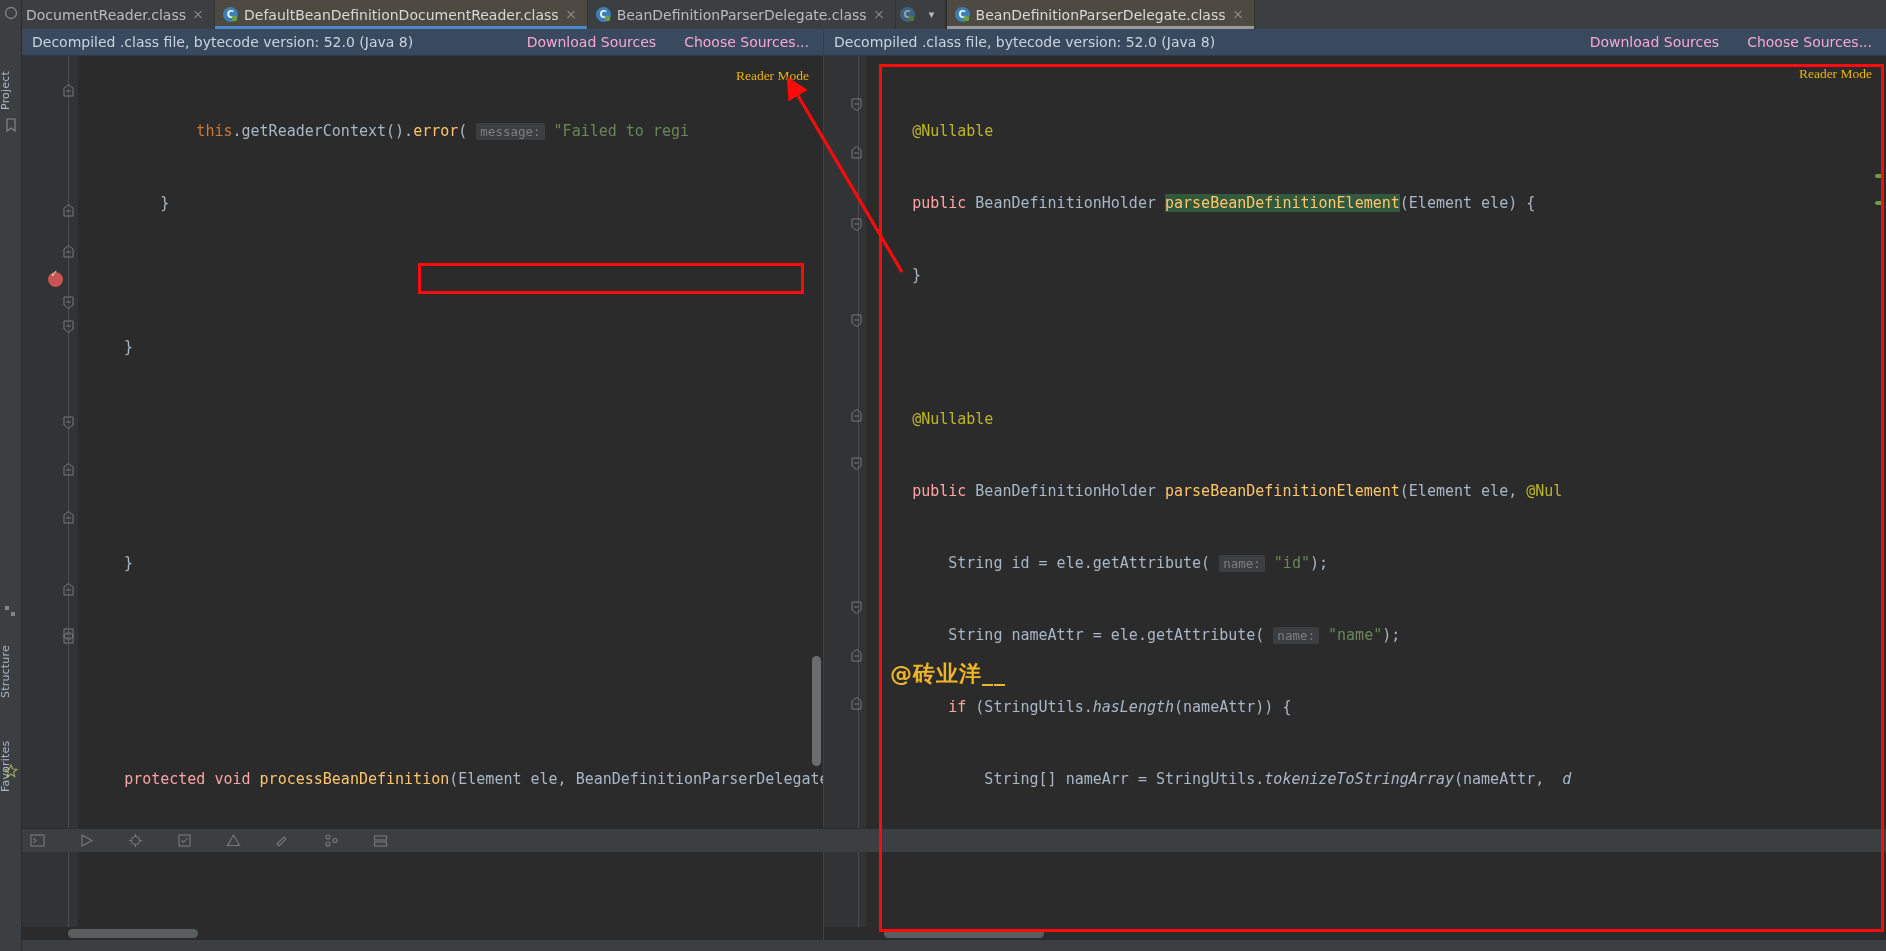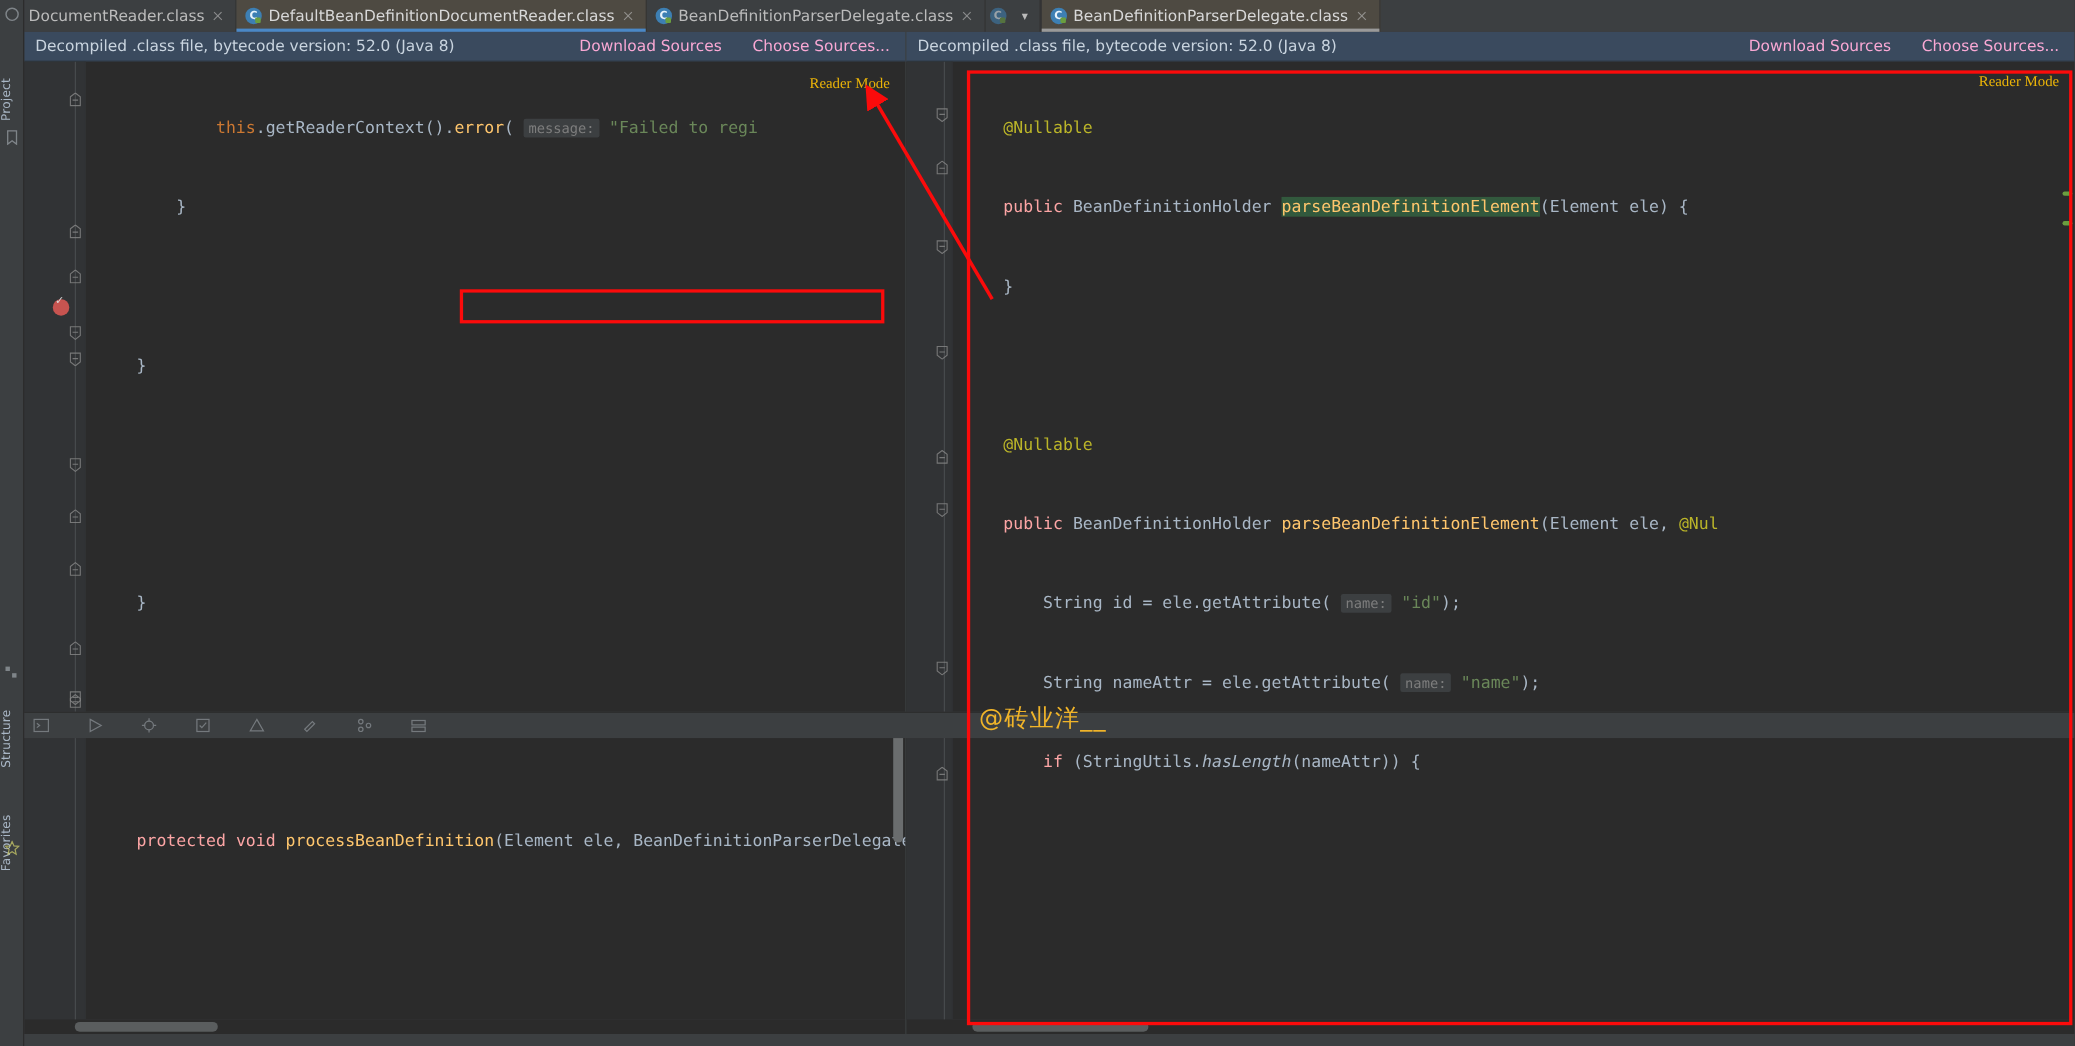--- a/index.html
+++ b/index.html
@@ -2,21 +2,21 @@
 <html><head>
 <meta charset="utf-8">
 <style>
   * { box-sizing: border-box; margin: 0; padding: 0; }
   html, body {
     width: 1886px; height: 951px;
     background: #3c3f41;
     font-family: "DejaVu Sans", "Liberation Sans", sans-serif;
     overflow: hidden;
   }
-  .ide { position: relative; width: 1886px; height: 671px; background: #3c3f41; }
+  .ide { position: relative; width: 1886px; height: 852px; background: #3c3f41; }
 
   
   .toolstrip {
     position: absolute; left: 0; top: 0; width: 22px; height: 951px;
     background: #3c3f41; border-right: 1px solid #2b2b2b;
     z-index: 30;
   }
   .vlabel {
     position: absolute; left: -1px; width: 24px;
     color: #a9b7c6; font-size: 11px; letter-spacing: .2px;
@@ -100,21 +100,21 @@
     background: #313335; border-right: 1px solid #313335;
   }
   .gutterline {
     position: absolute; left: 46px; top: 0; bottom: 0; width: 1px;
     background: #4a4d4f;
   }
   .codearea {
     position: absolute; left: 56px; top: 0; right: 0; bottom: 0;
     font-family: "DejaVu Sans Mono", "Liberation Mono", monospace;
     font-size: 15px; line-height: 24px;
-    color: #a9b7c6; white-space: pre; padding-top: 0;
+    color: #a9b7c6; white-space: pre; padding-top: 15px;
   }
   .cl { height: 24px; white-space: pre; position: relative; padding-left: 10px;}
   .cl.err { background: #4b3232; }
 
   
   .kw   { color: #fca5a5; }
   .mth  { color: #ffc66d; }
   .str  { color: #6a8759; }
   .ann  { color: #bbb529; }
   .stat { color: #a9b7c6; font-style: italic; }
@@ -431,20 +431,21 @@
     <div class="codearea" style="left:42px;">
       <div class="cl">    <span class="ann">@Nullable</span></div>
       <div class="cl">    <span class="kw">public</span> BeanDefinitionHolder <span class="mth hl">parseBeanDefinitionElement</span>(Element ele) {</div>
       <div class="cl">    }</div>
       <div class="cl"> </div>
       <div class="cl">    <span class="ann">@Nullable</span></div>
       <div class="cl">    <span class="kw">public</span> BeanDefinitionHolder <span class="mth">parseBeanDefinitionElement</span>(Element ele, <span class="ann">@Nul</span></div>
       <div class="cl">        String id = ele.getAttribute( <span class="hintbox">name:</span> <span class="str">"id"</span>);</div>
       <div class="cl">        String nameAttr = ele.getAttribute( <span class="hintbox">name:</span> <span class="str">"name"</span>);</div>
       <div class="cl">        <span class="kw">if</span> (StringUtils.<span class="stat">hasLength</span>(nameAttr)) {</div>
+      <div class="cl">            String[] nameArr = StringUtils.<span class="stat">tokenizeToStringArray</span>(nameAttr, <span class="stat"> d</span></div>
       
       
       
       
       
       
       
       
       
       
@@ -474,21 +475,21 @@
 
   <svg class="redarrow" style="left:780px; top:60px; width:130px; height:230px;" viewBox="0 0 130 230">
     <defs>
       <marker id="arrowhead" markerWidth="7" markerHeight="7" refX="5" refY="3.5" orient="auto">
         <polygon points="0 0, 7 3.5, 0 7" fill="#fb0b0b"></polygon>
       </marker>
     </defs>
     <line x1="122" y1="212" x2="10" y2="22" stroke="#fb0b0b" stroke-width="3.2" marker-end="url(#arrowhead)"></line>
   </svg>
 
-  <span class="watermark" style="left:890px; top:638px;">@砖业洋__</span>
+  <span class="watermark" style="left:890px; top:659px;font-weight:bold;">@砖业洋__</span>
 
   <div class="bottombar">
     <svg class="bbicon" viewBox="0 0 15 15">
       <rect x="1" y="2" width="13" height="11" fill="none" stroke="#9aa0a6" stroke-width="1.1"></rect>
       <path d="M3.5 5.5 L6 7.5 L3.5 9.5" fill="none" stroke="#9aa0a6" stroke-width="1.1"></path>
     </svg>
     <svg class="bbicon" viewBox="0 0 15 15">
       <polygon points="3,2 13,7.5 3,13" fill="none" stroke="#9aa0a6" stroke-width="1.1"></polygon>
     </svg>
     <svg class="bbicon" viewBox="0 0 15 15">

